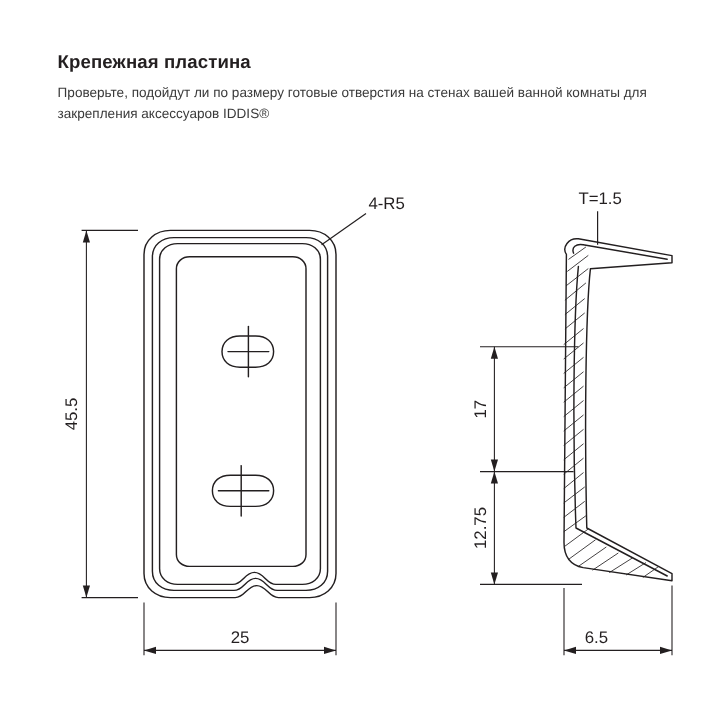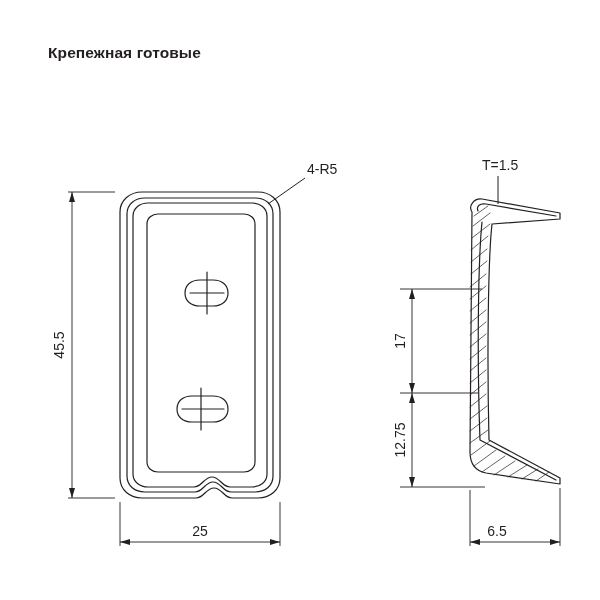--- a/index.html
+++ b/index.html
@@ -47,21 +47,25 @@
   svg text {
     font-family: "Liberation Sans", sans-serif;
     fill: #231f20;
   }
 </style>
 </head>
 <body>
 
 <div id="page">
 
-  <div class="title">Крепежная готовые</div>
+  <div class="title">Крепежная пластина</div>
+  <div class="subtitle">
+    <span>Проверьте, подойдут ли по размеру готовые отверстия на стенах вашей ванной комнаты</span>
+    <span>для закрепления аксессуаров IDDIS®</span>
+  </div>
 
   <svg class="drawing" viewBox="0 0 600 600">
 
     <g fill="none" stroke="#231f20" stroke-width="1.2" stroke-linejoin="round" stroke-linecap="round">
 
       <path d="M 120 212
                C 120 200, 130 192, 142 192
                L 258 192
                C 270 192, 280 200, 280 212
                L 280 478

